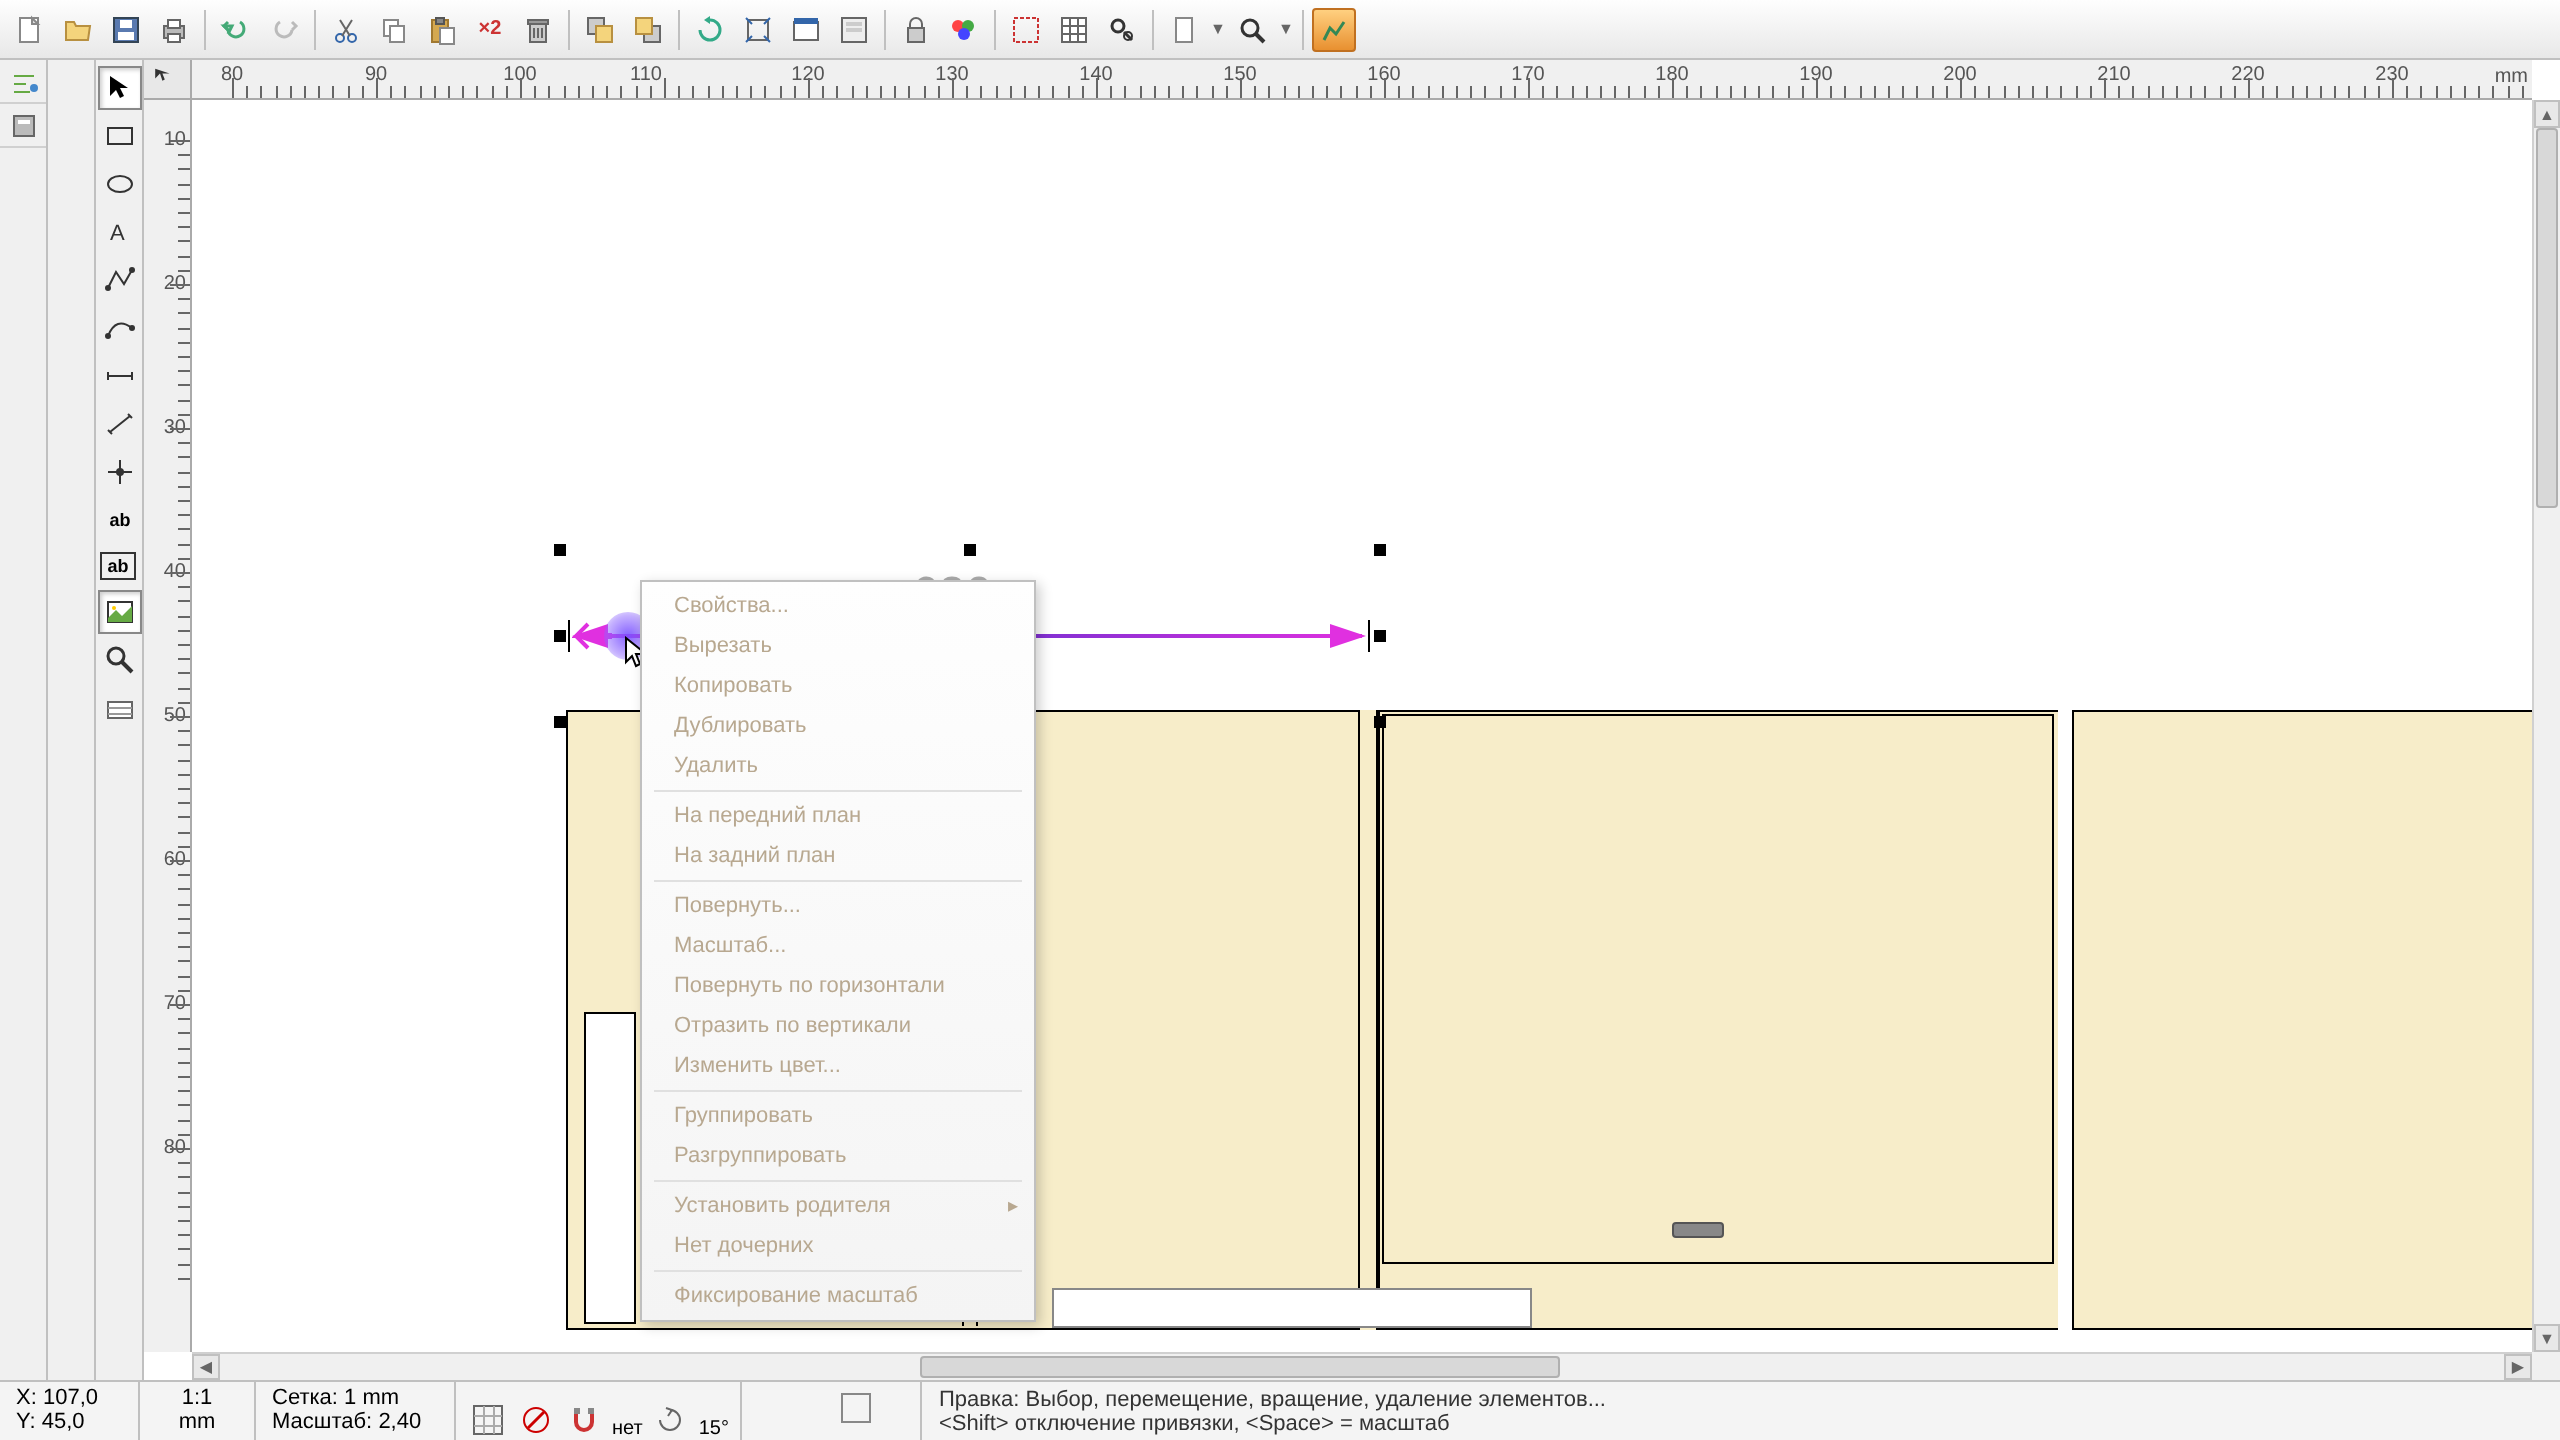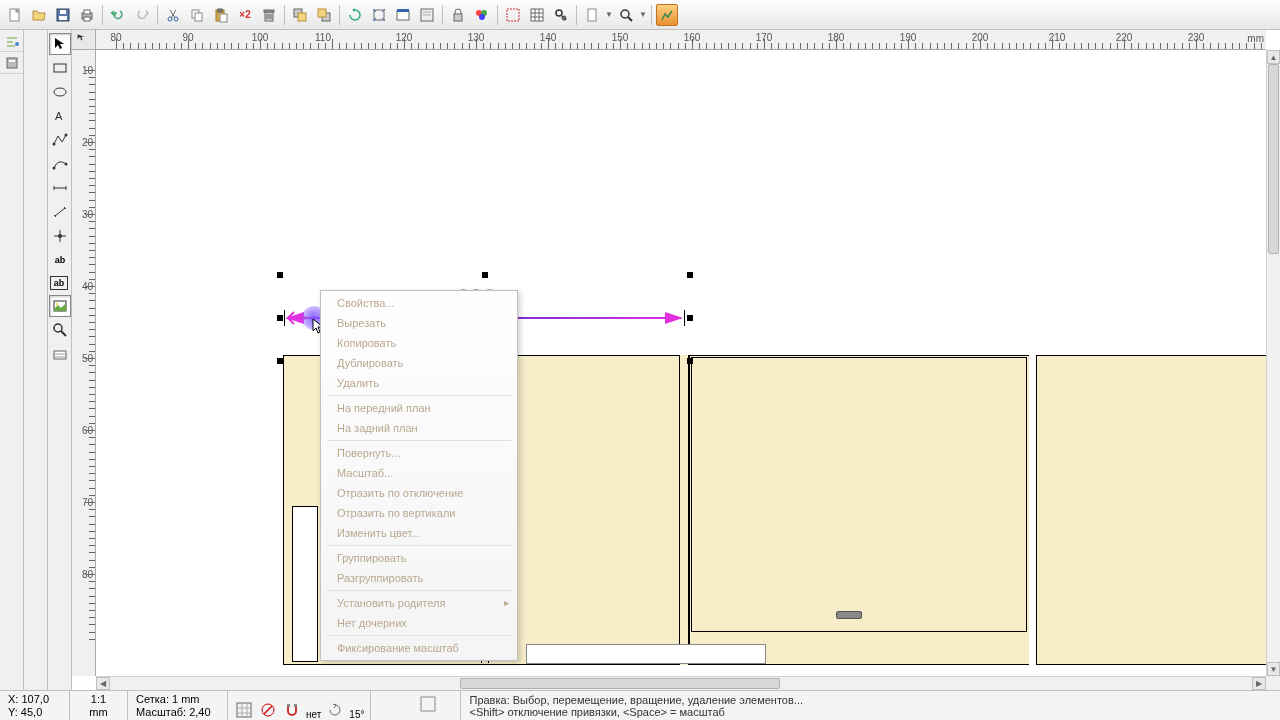--- a/index.html
+++ b/index.html
@@ -62,21 +62,21 @@
 .scroll-h-btn { width: 14px; background: #e8e8e8; border: 1px solid #c0c0c0; display:flex; align-items:center; justify-content:center; font-size:8px; color:#666; }
 .scroll-h-track { flex: 1; position: relative; }
 .scroll-h-thumb { position: absolute; top: 1px; bottom: 1px; background: #d8d8d8; border: 1px solid #b0b0b0; border-radius: 2px; }
 .scroll-corner { position: absolute; right: 0; bottom: 0; width: 14px; height: 14px; background: #f0f0f0; }
 
 .sheet-tabs { position: absolute; left: 24px; bottom: 0; height: 14px; display: flex; background: #f0f0f0; }
 .sheet-tab { padding: 0 8px; border: 1px solid #aaa; border-bottom: none; background: #e8e8e8; font-size: 10px; display:flex; align-items:center; border-radius: 0 0 4px 4px; margin-right: -1px; }
 .sheet-tab.active { background: #fff; border-bottom: 1px solid #fff; }
 
 .statusbar { height: 30px; border-top: 1px solid #c0c0c0; display: flex; align-items: stretch; background: #f4f4f4; }
-.sb-cell { border-right: 1px solid #c0c0c0; padding: 2px 8px; font-size: 10px; display: flex; flex-direction: column; justify-content: space-between; }
+.sb-cell { border-right: 1px solid #c0c0c0; padding: 2px 8px; font-size: 10px; display: flex; flex-direction: column; justify-content: flex-start; }
 .sb-iconrow { display: flex; align-items: flex-end; gap: 4px; padding: 0 6px; border-right: 1px solid #c0c0c0; }
 .sb-icon { width: 20px; height: 20px; display:flex; align-items:center; justify-content:center; }
 .sb-right { flex: 1; padding: 2px 8px; font-size: 10px; display: flex; flex-direction: column; justify-content: center; color: #333; }
 </style>
 </head>
 <body>
 
 <div class="toolbar-top">
   <div class="tb-btn">
       <svg viewBox="0 0 16 16">
@@ -658,21 +658,21 @@
             <div class="cm-item">Вырезать</div>
             <div class="cm-item">Копировать</div>
             <div class="cm-item">Дублировать</div>
             <div class="cm-item">Удалить</div>
             <div class="cm-sep"></div>
             <div class="cm-item">На передний план</div>
             <div class="cm-item">На задний план</div>
             <div class="cm-sep"></div>
             <div class="cm-item">Повернуть...</div>
             <div class="cm-item">Масштаб...</div>
-            <div class="cm-item">Отразить по отключение</div>
+            <div class="cm-item">Повернуть по горизонтали</div>
             <div class="cm-item">Отразить по вертикали</div>
             <div class="cm-item">Изменить цвет...</div>
             <div class="cm-sep"></div>
             <div class="cm-item">Группировать</div>
             <div class="cm-item">Разгруппировать</div>
             <div class="cm-sep"></div>
             <div class="cm-item cm-sub">Установить родителя</div>
             <div class="cm-item">Нет дочерних</div>
             <div class="cm-sep"></div>
             <div class="cm-item">Фиксирование масштаб</div>

